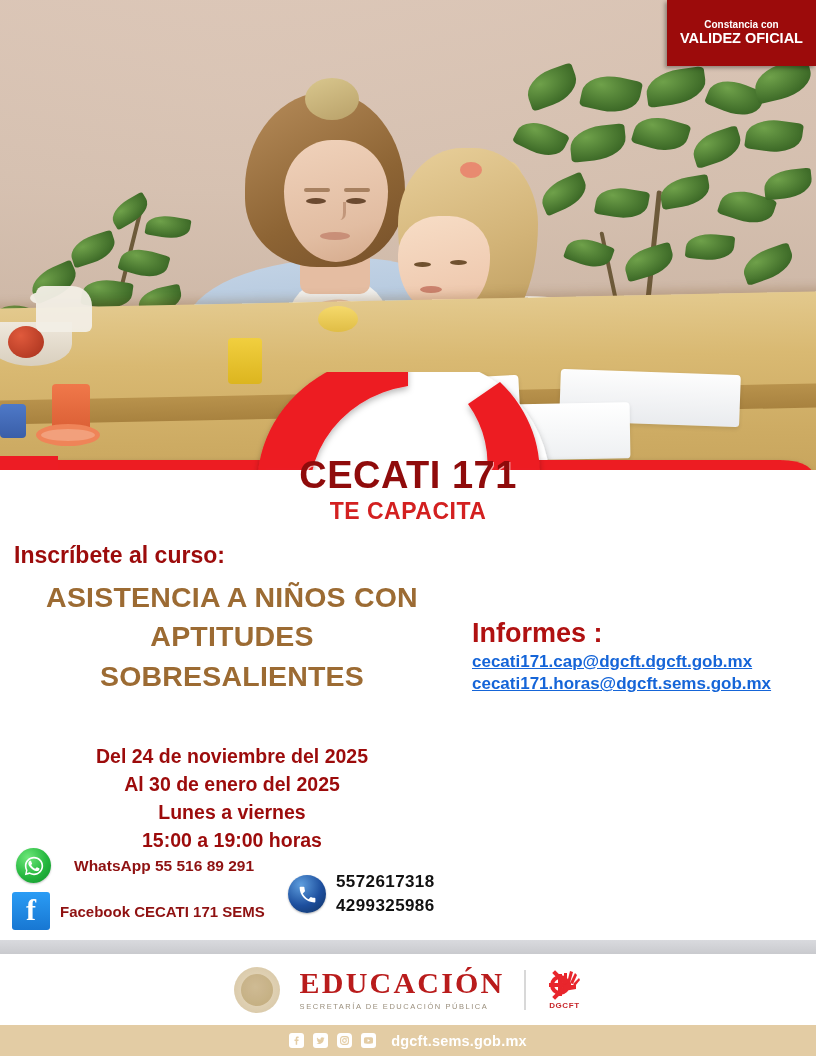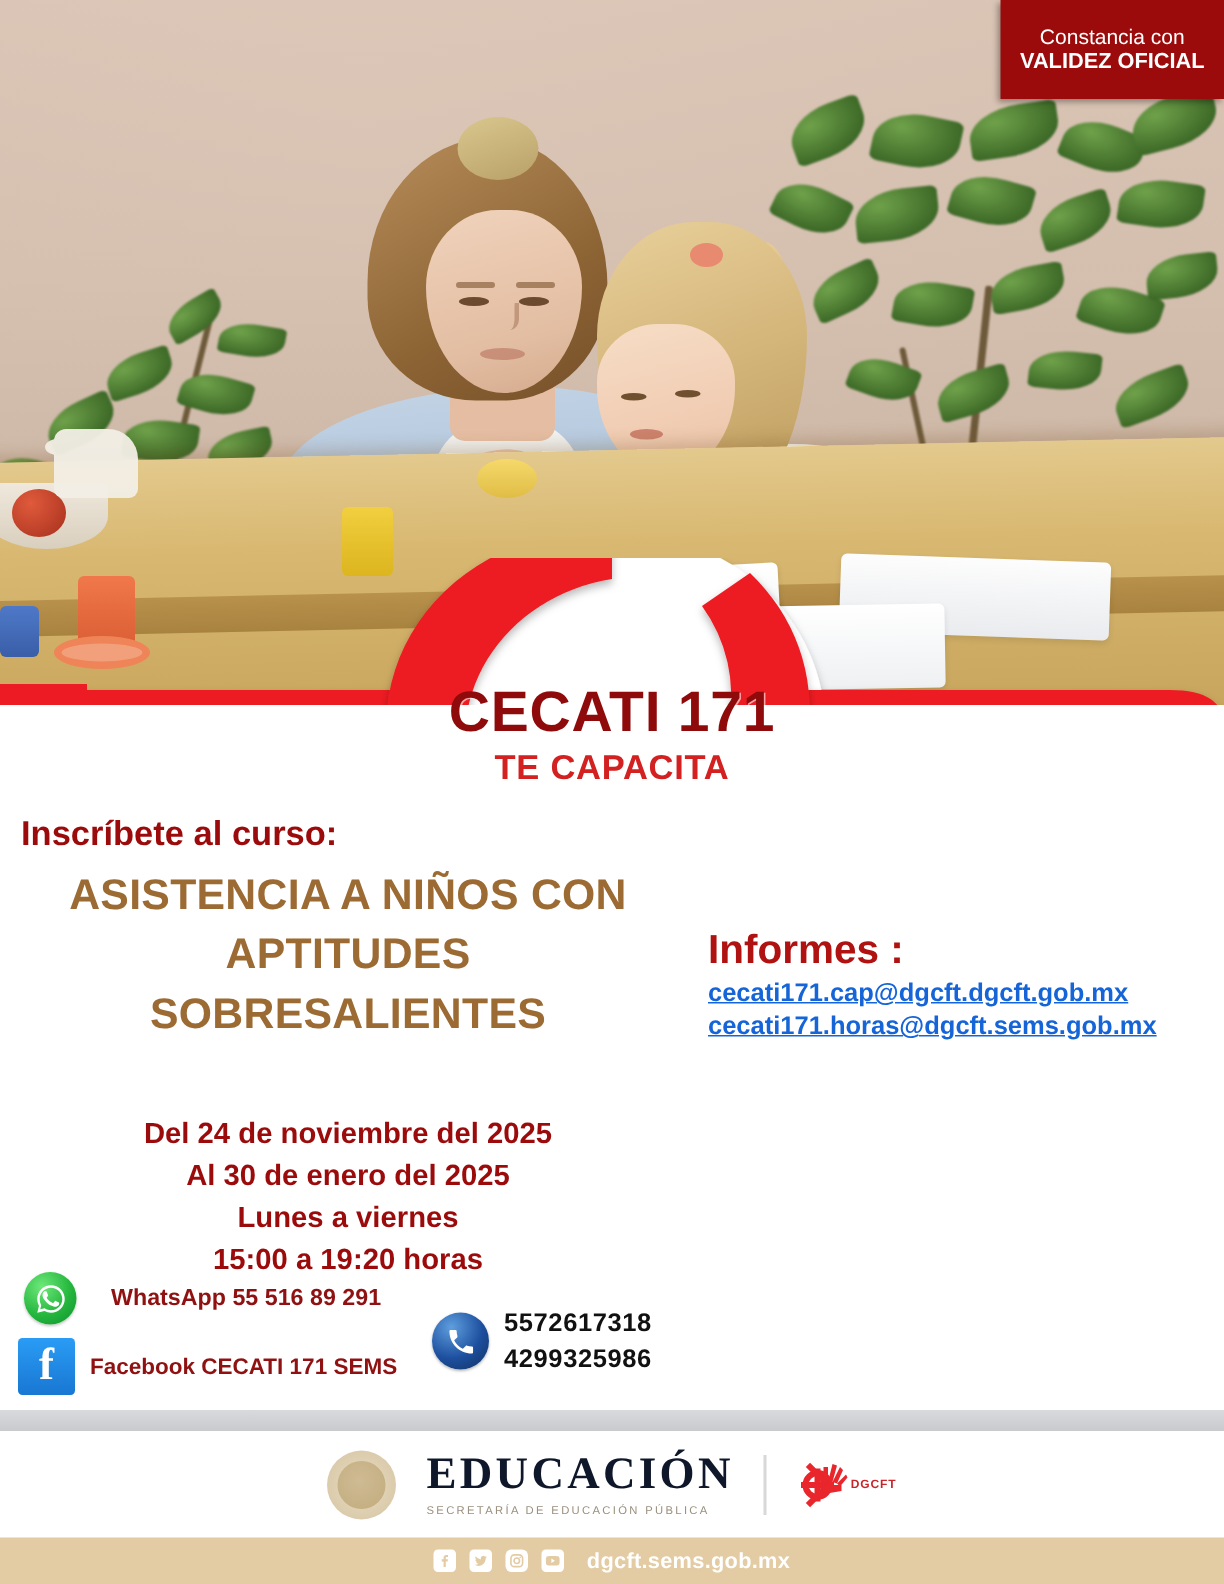--- a/index.html
+++ b/index.html
@@ -162,21 +162,21 @@
   .dough{left:318px;top:306px;width:40px;height:26px;background:linear-gradient(180deg,#f5d96b,#e0bd45);border-radius:50%;}
 
   
   .badge-oficial{
     position:absolute;left:667px;top:0;width:149px;height:66px;
     background:#9c0b0b;
     display:flex;flex-direction:column;align-items:center;justify-content:center;
     color:#fff;text-align:center;line-height:1.18;
     box-shadow:-2px 2px 4px rgba(0,0,0,.35);
   }
-  .badge-oficial .l1{font-size:14px;font-weight:normal;}
+  .badge-oficial .l1{font-size:10px;font-weight:bold;}
   .badge-oficial .l2{font-size:14.5px;font-weight:bold;}
 
   
   .banner{
     position:absolute;left:0;top:372px;width:816px;height:200px;
     z-index:5;
   }
   .banner svg{display:block;}
 
   
@@ -247,24 +247,24 @@
     background:linear-gradient(180deg,#d9dade,#c9cace);z-index:8;}
   .footer{position:absolute;left:0;top:954px;width:816px;height:71px;background:#fff;
     display:flex;align-items:center;justify-content:center;gap:20px;z-index:8;}
   .seal{width:46px;height:46px;border-radius:50%;
     background:radial-gradient(circle at 50% 50%, #e8dcc2 0%, #ddcdad 55%, #d4c29e 100%);
     position:relative;flex:none;opacity:.95;}
   .seal:after{content:"";position:absolute;inset:7px;border-radius:50%;
     background:radial-gradient(circle at 45% 40%,#cdb88f,#bfa776);}
   .edu-block{display:flex;flex-direction:column;justify-content:center;}
   .edu-title{font-family:"Liberation Serif",serif;font-size:30px;font-weight:bold;
-    color:#0f172a;letter-spacing:2.2px;line-height:1;}
+    color:#b91c1c;letter-spacing:2.2px;line-height:1;}
   .edu-sub{font-size:7.5px;color:#9a8f7d;letter-spacing:1.55px;margin-top:4px;}
   .divider{width:2px;height:40px;background:#d8d8d8;}
-  .dgcft{display:flex;flex-direction:row;align-items:center;gap:0;justify-content:space-between;}
+  .dgcft{display:flex;flex-direction:column;align-items:center;gap:0;justify-content:space-between;}
   .dgcft-mark{width:36px;height:32px;position:relative;}
   .dgcft-label{font-size:8px;font-weight:bold;color:#c7252a;letter-spacing:.6px;}
 
   .bottombar{position:absolute;left:0;top:1025px;width:816px;height:31px;
     background:#e3cca4;display:flex;align-items:center;justify-content:center;gap:9px;z-index:9;}
   .sb-icon{width:15px;height:15px;border-radius:3px;background:#fff;
     display:flex;align-items:center;justify-content:center;flex:none;}
   .sb-icon.circle{border-radius:4px;}
   .bottombar .site{font-size:14.5px;color:#fff;font-weight:bold;margin-left:6px;letter-spacing:.2px;}
 </style>
@@ -425,21 +425,21 @@
     <div class="course-title">
       <div>ASISTENCIA A NIÑOS CON</div>
       <div>APTITUDES</div>
       <div>SOBRESALIENTES</div>
     </div>
 
     <div class="schedule">
       <div>Del 24 de noviembre del 2025</div>
       <div>Al 30 de enero del 2025</div>
       <div>Lunes a viernes</div>
-      <div>15:00 a 19:20 horas</div>
+      <div>15:00 a 19:00 horas</div>
     </div>
 
     <div class="contact-wa">
       <span class="icon-wa">
         <svg width="22" height="22" viewBox="0 0 24 24" fill="#ffffff">
           <path d="M17.5 14.4c-.3-.15-1.8-.9-2.1-1-.28-.1-.48-.15-.68.15-.2.3-.78 1-.96 1.2-.18.2-.35.22-.65.08-.3-.15-1.28-.47-2.44-1.5-.9-.8-1.5-1.8-1.68-2.1-.18-.3-.02-.46.13-.6.13-.14.3-.35.45-.52.15-.18.2-.3.3-.5.1-.2.05-.38-.02-.53-.08-.15-.68-1.63-.93-2.23-.24-.58-.49-.5-.68-.51h-.58c-.2 0-.52.08-.8.38-.27.3-1.04 1.02-1.04 2.5s1.07 2.9 1.22 3.1c.15.2 2.1 3.2 5.08 4.49.71.3 1.26.49 1.7.63.71.22 1.36.19 1.87.12.57-.09 1.8-.74 2.05-1.45.25-.71.25-1.32.18-1.45-.08-.13-.28-.2-.58-.35z"></path>
           <path d="M12 2C6.48 2 2 6.48 2 12c0 1.77.46 3.43 1.27 4.88L2 22l5.25-1.23A9.94 9.94 0 0 0 12 22c5.52 0 10-4.48 10-10S17.52 2 12 2zm0 18.2c-1.6 0-3.1-.45-4.37-1.23l-.31-.19-3.12.73.74-3.04-.2-.32A8.16 8.16 0 0 1 3.8 12c0-4.52 3.68-8.2 8.2-8.2s8.2 3.68 8.2 8.2-3.68 8.2-8.2 8.2z"></path>
         </svg>
       </span>
       <span class="contact-label">WhatsApp 55 516 89 291</span>

